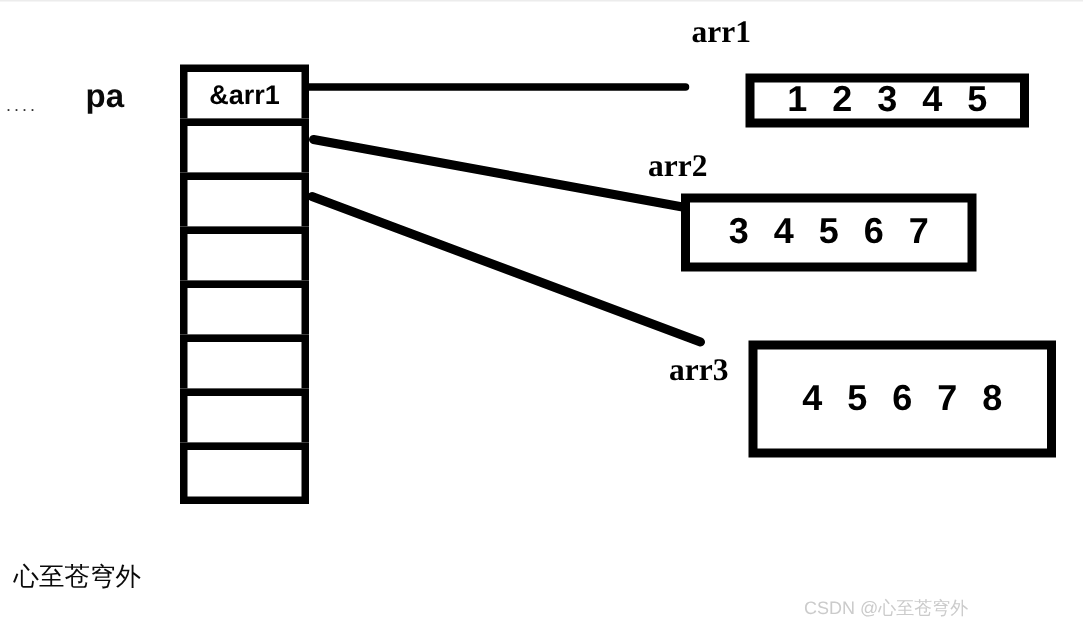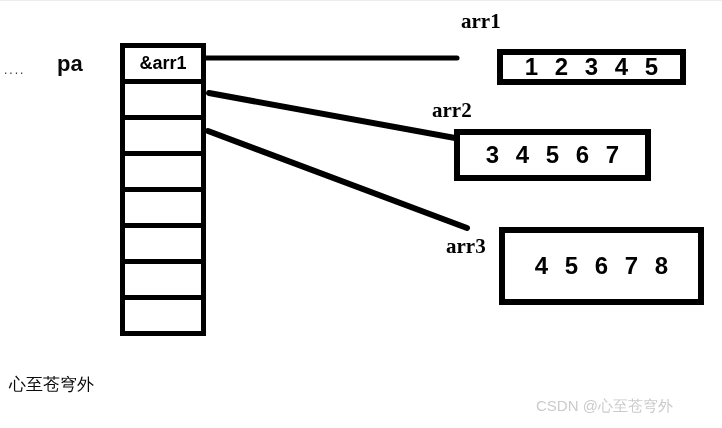--- a/index.html
+++ b/index.html
@@ -87,21 +87,21 @@
     position: absolute;
     left: 9px;
     top: 372px;
     font-size: 17px;
     color: #0a0a0a;
   }
   .watermark {
     position: absolute;
     left: 536px;
     top: 396px;
-    font-size: 15px;
+    font-size: 12px;
     color: #cbcbcb;
     text-shadow: 1px 1px 0 #fff;
   }
 </style>
 </head>
 <body>
 
 <div class="canvas">
 
   <span class="dots">....</span>

